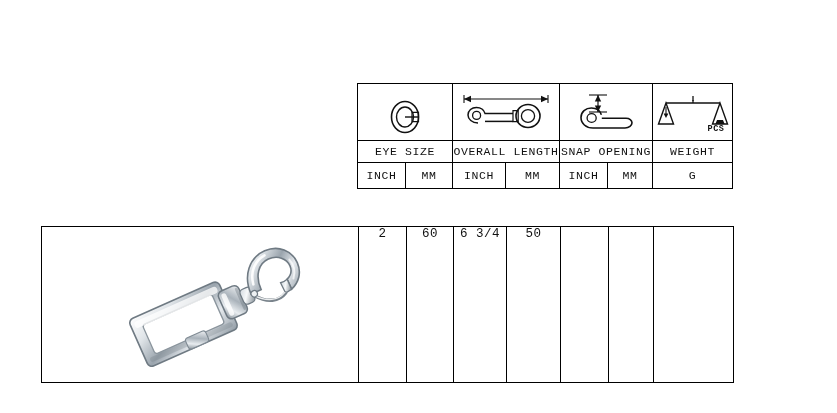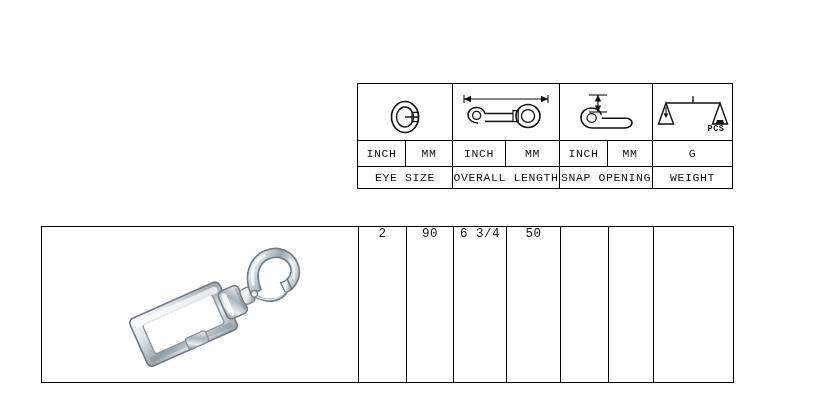--- a/index.html
+++ b/index.html
@@ -174,34 +174,34 @@
 
             <path d="M9 17 V26" stroke="#111" stroke-width="1.1"></path>
             <path d="M9 28 l-2.4 -4.6 h4.8 z" fill="#111"></path>
             <text x="59" y="41" font-family="Liberation Mono, monospace" font-size="8.5" font-weight="bold" fill="#111" text-anchor="middle">PCS</text>
           </svg>
         </div>
       </td>
     </tr>
 
     <tr>
+      <td class="name-cell" colspan="2">EYE SIZE</td>
+      <td class="name-cell" colspan="2">OVERALL LENGTH</td>
+      <td class="name-cell" colspan="2">SNAP OPENING</td>
+      <td class="name-cell">WEIGHT</td>
+    </tr>
+
+    <tr>
       <td class="unit-cell">INCH</td>
       <td class="unit-cell">MM</td>
       <td class="unit-cell">INCH</td>
       <td class="unit-cell">MM</td>
       <td class="unit-cell">INCH</td>
       <td class="unit-cell">MM</td>
       <td class="unit-cell">G</td>
-    </tr>
-
-    <tr>
-      <td class="name-cell" colspan="2">EYE SIZE</td>
-      <td class="name-cell" colspan="2">OVERALL LENGTH</td>
-      <td class="name-cell" colspan="2">SNAP OPENING</td>
-      <td class="name-cell">WEIGHT</td>
     </tr>
   </tbody>
 </table>
 
 <table class="data-table">
   <colgroup>
     <col class="c-img" style="width:316px">
     <col class="c-eye-inch">
       <col class="c-eye-mm">
     <col class="c-ol-inch">
@@ -273,21 +273,21 @@
 
                 <circle cx="134" cy="79" r="3.2" fill="#eef1f3" stroke="#6f7a83" stroke-width="1.2"></circle>
               </g>
 
               <rect x="52" y="92" width="22" height="12" rx="3" ry="3" fill="url(#steelB)" stroke="#7f8a93" stroke-width="1.1"></rect>
             </g>
           </svg>
         </div>
       </td>
       <td class="val-cell">2</td>
-      <td class="val-cell">90</td>
+      <td class="val-cell">60</td>
       <td class="val-cell">6 3/4</td>
       <td class="val-cell">50</td>
       <td class="val-cell"></td>
       <td class="val-cell"></td>
       <td class="val-cell"></td>
     </tr>
   </tbody>
 </table>
 
 </body></html>

